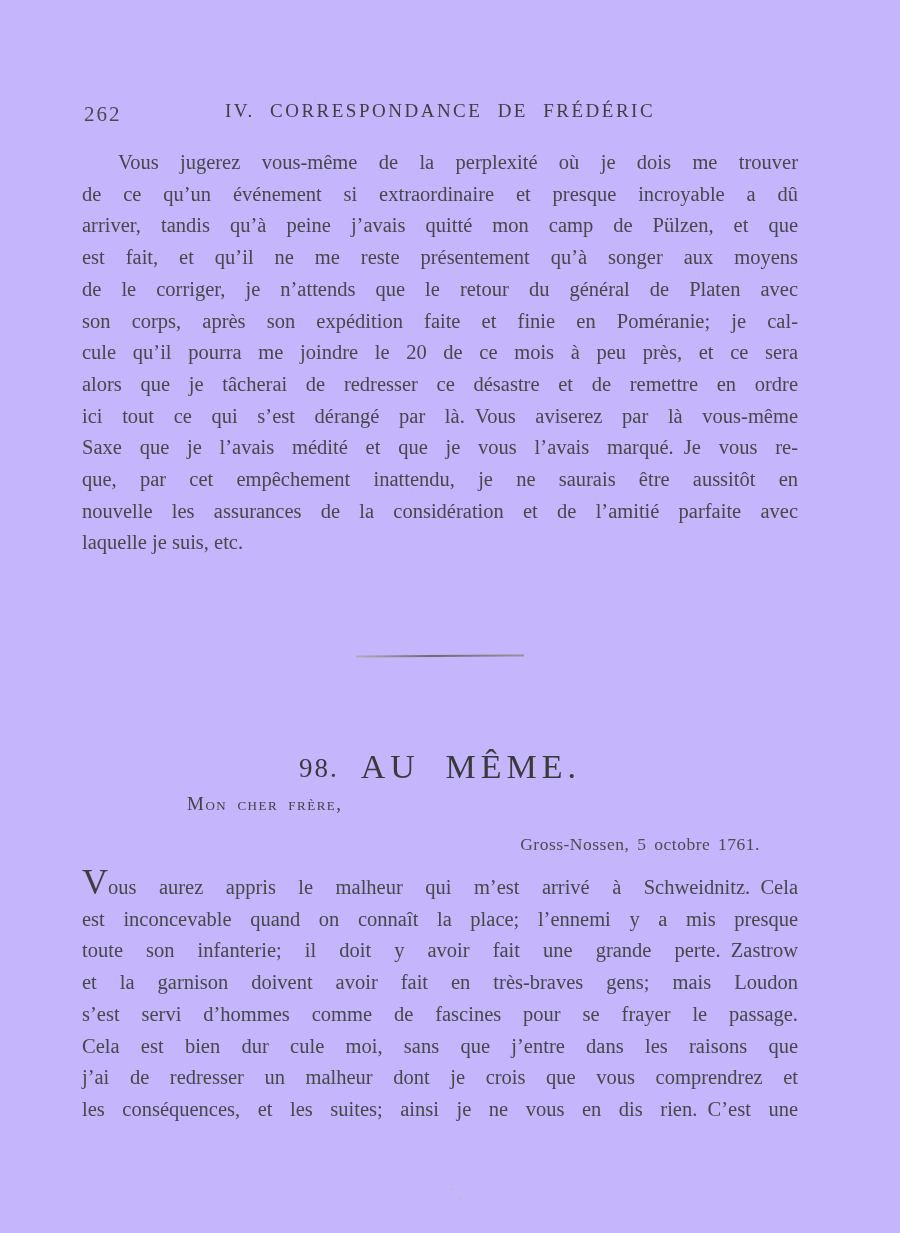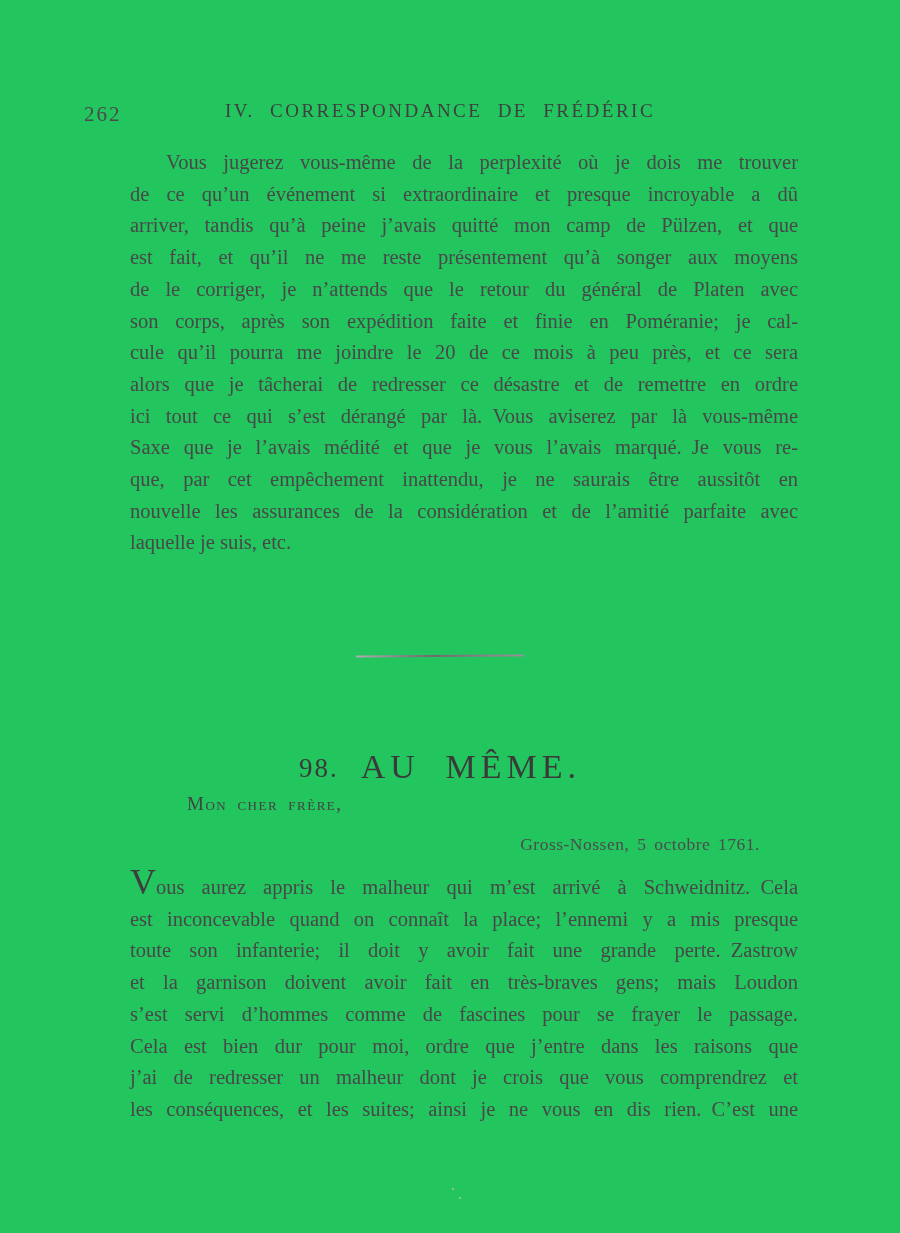--- a/index.html
+++ b/index.html
@@ -1,20 +1,20 @@
 <!DOCTYPE html>
 <html><head>
 <meta charset="utf-8">
 <style>
   html, body { margin: 0; padding: 0; }
   .page {
     position: relative;
     width: 900px;
     height: 1233px;
-    background: #22c55e;
+    background: #c4b5fd;
     font-family: "Liberation Serif", "DejaVu Serif", serif;
     color: #464646;
     overflow: hidden;
   }
   
   .folio {
     position: absolute;
     left: 84px; top: 102px;
     font-size: 21px;
     letter-spacing: 2px;
@@ -39,21 +39,20 @@
     font-size: 20.5px;
     line-height: 31.7px;
     color: #484848;
   }
   .p1 { top: 147px; }
   .p2 { top: 872px; }
   .tline {
     text-align: justify;
     text-align-last: justify;
     text-justify: inter-word;
-    margin-left: 48px;
   }
   .tline.firstline-indent { text-indent: 36px; }
   .tline.lastline { text-align-last: left; }
   .initial-cap {
     font-size: 36px;
     line-height: 0;
     color: #3e3e3e;
   }
   
   .divider {
@@ -144,21 +143,21 @@
   <div class="dateline">Gross-Nossen, 5 octobre 1761.</div>
 
   <div class="salutation">Mon cher frère,</div>
 
   <div class="para p2">
     <div class="tline"><span class="initial-cap">V</span><span>ous aurez appris le malheur qui m’est arrivé à Schweidnitz. Cela</span></div>
     <div class="tline">est inconcevable quand on connaît la place; l’ennemi y a mis presque</div>
     <div class="tline">toute son infanterie; il doit y avoir fait une grande perte. Zastrow</div>
     <div class="tline">et la garnison doivent avoir fait en très-braves gens; mais Loudon</div>
     <div class="tline">s’est servi d’hommes comme de fascines pour se frayer le passage.</div>
-    <div class="tline">Cela est bien dur pour moi, ordre que j’entre dans les raisons que</div>
+    <div class="tline">Cela est bien dur cule moi, sans que j’entre dans les raisons que</div>
     <div class="tline">j’ai de redresser un malheur dont je crois que vous comprendrez et</div>
     <div class="tline">les conséquences, et les suites; ainsi je ne vous en dis rien. C’est une</div>
   </div>
 
   <div class="speck s1"></div>
   <div class="speck s2"></div>
 
 </div>
 
 </body></html>

